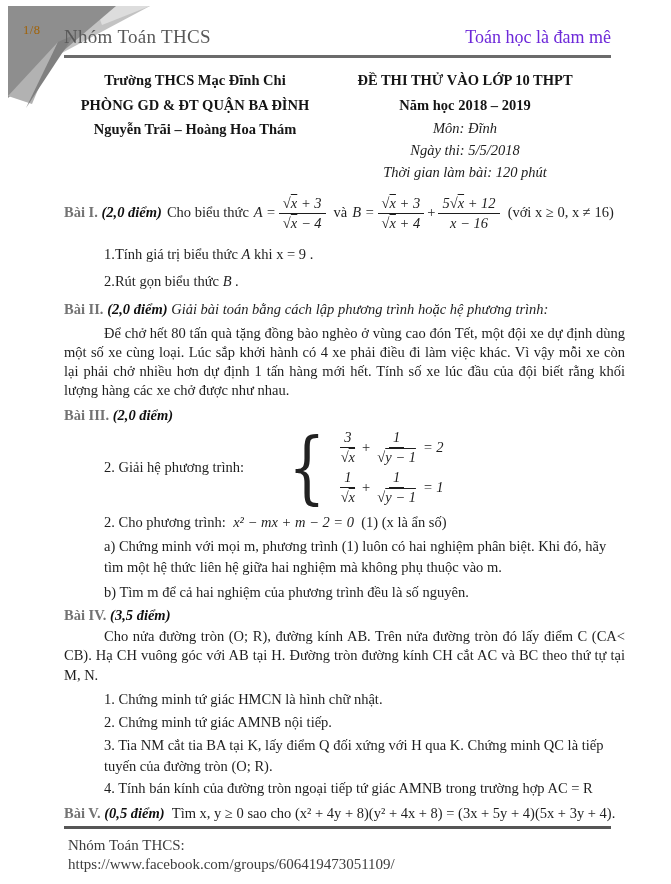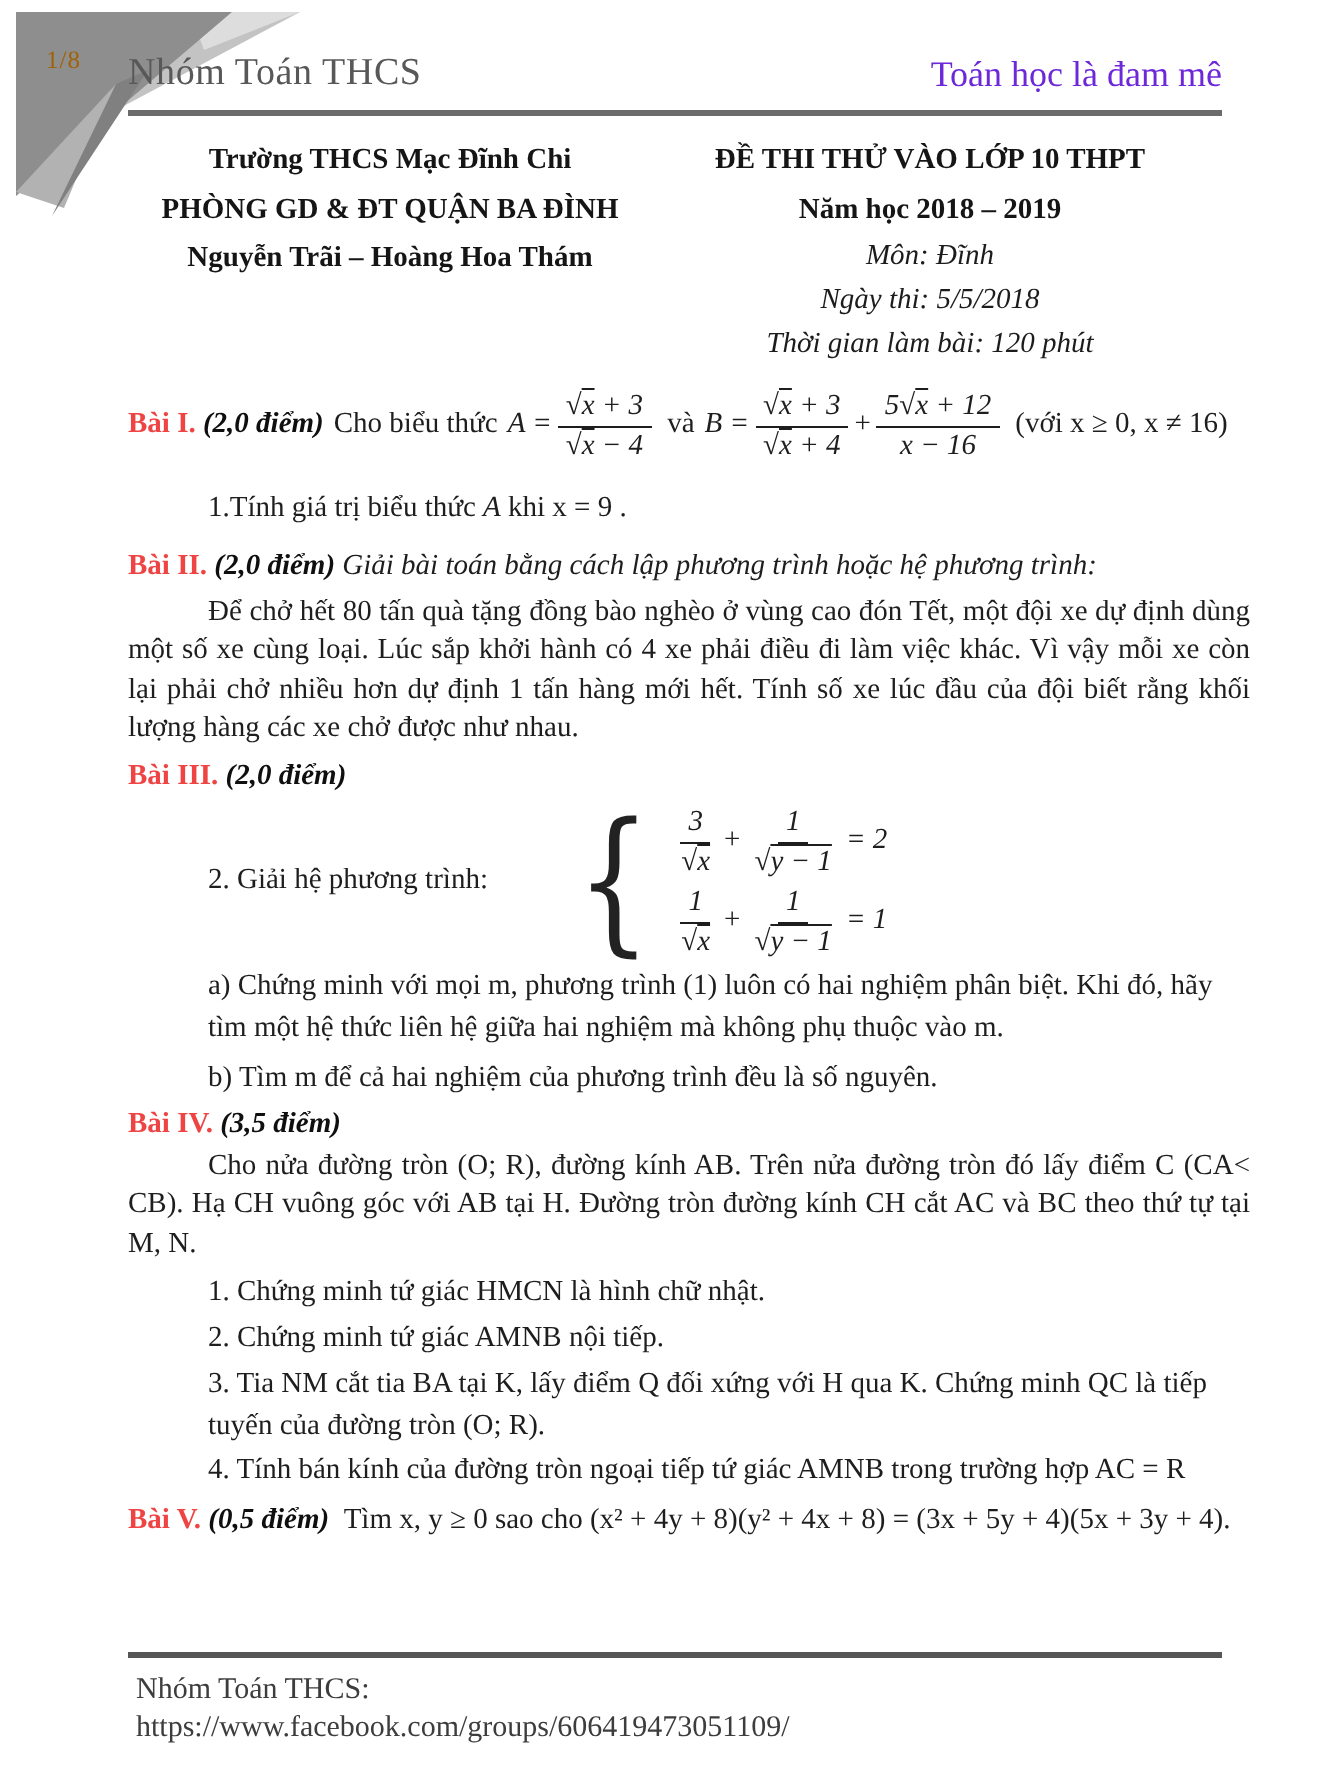--- a/index.html
+++ b/index.html
@@ -19,21 +19,21 @@
   .slogan{font-size:18px;color:#6d28d9;margin-left:28px;}
   .rule-top{left:64px;top:55px;width:547px;height:3px;background:#6b6b6b;}
   
   .info{left:64px;top:68px;width:547px;display:flex;}
   .info-left{width:262px;text-align:center;}
   .info-right{width:262px;text-align:center;margin-left:8px;}
   .info .ln{font-weight:bold;font-size:14.5px;line-height:24.5px;color:#151515;}
   .info .ln-i{font-style:italic;font-weight:normal;font-size:14.5px;line-height:22px;color:#1c1c1c;}
   
   .doc{left:64px;top:190px;width:561px;font-size:14.5px;line-height:1.35;color:#1e1e1e;}
-  .blab{font-weight:bold;color:#ef4444;}
+  .blab{font-weight:bold;color:#737373;}
   .bpts{font-weight:bold;font-style:italic;color:#0f0f0f;}
   .it{font-style:italic;}
   .mi{font-style:italic;}
   .indent{padding-left:40px;}
   .para{text-align:justify;text-indent:40px;margin:0;}
   
   .mrow{display:flex;align-items:center;}
   .frac{display:inline-flex;flex-direction:column;align-items:center;vertical-align:middle;font-style:italic;line-height:1.15;margin:0 3px;text-align:right;}
   .frac .fnum{display:block;border-bottom:1.2px solid #1d1d1d;padding:0 4px 1px;white-space:nowrap;}
   .frac .fden{display:block;padding:1px 4px 0;white-space:nowrap;}
@@ -121,20 +121,25 @@
       <span class="fden">x − 16</span>
     </span>
     <span class="gap6">(với x ≥ 0, x ≠ 16)</span>
   </div>
 
   <div class="indent li-1">
     <span>1.Tính giá trị biểu thức</span>
     <span class="mi">A</span>
     <span>khi x = 9 .</span>
   </div>
+  <div class="indent li-2">
+    <span>2.Rút gọn biểu thức</span>
+    <span class="mi">B</span>
+    <span>.</span>
+  </div>
 
   <div class="b2-head">
     <span class="blab">Bài II.</span>
     <span class="bpts">(2,0 điểm)</span>
     <span class="it">Giải bài toán bằng cách lập phương trình hoặc hệ phương trình:</span>
   </div>
   <p class="para b2-para">Để chở hết 80 tấn quà tặng đồng bào nghèo ở vùng cao đón Tết, một đội xe dự định dùng một số xe cùng loại. Lúc sắp khởi hành có 4 xe phải điều đi làm việc khác. Vì vậy mỗi xe còn lại phải chở nhiều hơn dự định 1 tấn hàng mới hết. Tính số xe lúc đầu của đội biết rằng khối lượng hàng các xe chở được như nhau.</p>
 
   <div class="b3-head">
     <span class="blab">Bài III.</span>
@@ -165,20 +170,25 @@
         <span>+</span>
         <span class="frac">
           <span class="fnum">1</span>
           <span class="fden"><span>√</span><span class="ol">y − 1</span></span>
         </span>
         <span class="mi">= 1</span>
       </span>
     </span>
   </div>
 
+  <div class="indent b3-item2">
+    <span>2. Cho phương trình:</span>&nbsp;
+    <span class="mi">x² − mx + m − 2 = 0</span>&nbsp;
+    <span>(1)  (x là ẩn số)</span>
+  </div>
   <div class="indent b3-a">a) Chứng minh với mọi m, phương trình (1) luôn có hai nghiệm phân biệt. Khi đó, hãy tìm một hệ thức liên hệ giữa hai nghiệm mà không phụ thuộc vào m.</div>
   <div class="indent b3-b">b) Tìm m để cả hai nghiệm của phương trình đều là số nguyên.</div>
 
   <div class="b4-head">
     <span class="blab">Bài IV.</span>
     <span class="bpts">(3,5 điểm)</span>
   </div>
   <p class="para b4-para">Cho nửa đường tròn (O; R), đường kính AB. Trên nửa đường tròn đó lấy điểm C (CA&lt; CB). Hạ CH vuông góc với AB tại H. Đường tròn đường kính CH cắt AC và BC theo thứ tự tại M, N.</p>
   <div class="indent b4-i1">1. Chứng minh tứ giác HMCN là hình chữ nhật.</div>
   <div class="indent b4-i">2. Chứng minh tứ giác AMNB nội tiếp.</div>

